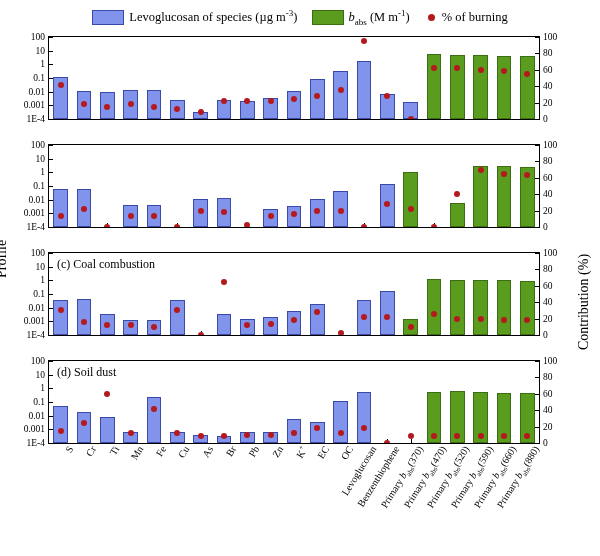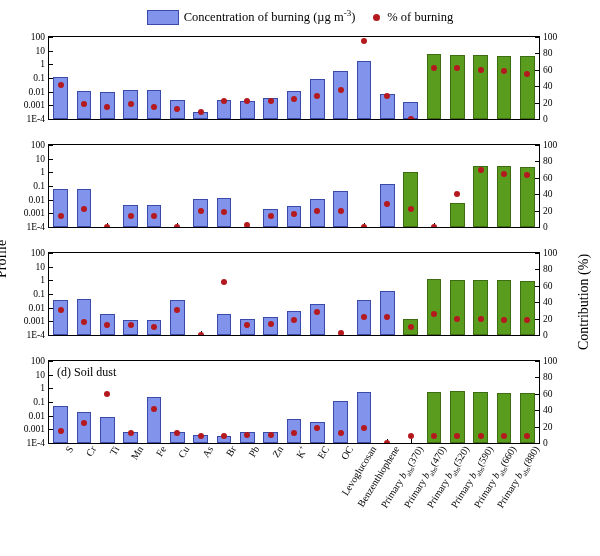--- a/index.html
+++ b/index.html
@@ -70,21 +70,25 @@
   }
 </style>
 </head>
 <body>
 
 <div class="wrap">
 
   <div class="legend">
     <div class="item">
       <span class="sw-blue"></span>
-      <span><span>Concentration of burning (µg m</span><span class="sup">-3</span><span>)</span></span>
+      <span><span>Levoglucosan of species (µg m</span><span class="sup">-3</span><span>)</span></span>
+    </div>
+    <div class="item">
+      <span class="sw-green"></span>
+      <span><span class="ital">b</span><span class="sub">abs</span><span> (M m</span><span class="sup">-1</span><span>)</span></span>
     </div>
     <div class="item">
       <span class="sw-dot"></span>
       <span>% of burning</span>
     </div>
   </div>
 
   <div class="yaxis-title">Profile</div>
   <div class="yaxis-title-r">Contribution (%)</div>
 
@@ -259,20 +263,21 @@
       <div class="ylab" style="top: 68.3333px;">0.001</div>
       <div class="ylab" style="top: 82px;">1E-4</div>
       <div class="yrlab" style="top: 0px;">100</div>
       <div class="yrlab" style="top: 16.4px;">80</div>
       <div class="yrlab" style="top: 32.8px;">60</div>
       <div class="yrlab" style="top: 49.2px;">40</div>
       <div class="yrlab" style="top: 65.6px;">20</div>
       <div class="yrlab" style="top: 82px;">0</div>
     </div>
   <div class="panel" id="p3">
+    <div class="ptitle">(c) Coal combustion</div>
     <div class="plotarea">
         <div class="tickL" style="top: 0px;"></div>
         <div class="tickL" style="top: 13.6667px;"></div>
         <div class="tickL" style="top: 27.3333px;"></div>
         <div class="tickL" style="top: 41px;"></div>
         <div class="tickL" style="top: 54.6667px;"></div>
         <div class="tickL" style="top: 68.3333px;"></div>
         <div class="tickR" style="top: 0px;"></div>
         <div class="tickR" style="top: 16.4px;"></div>
         <div class="tickR" style="top: 32.8px;"></div>

